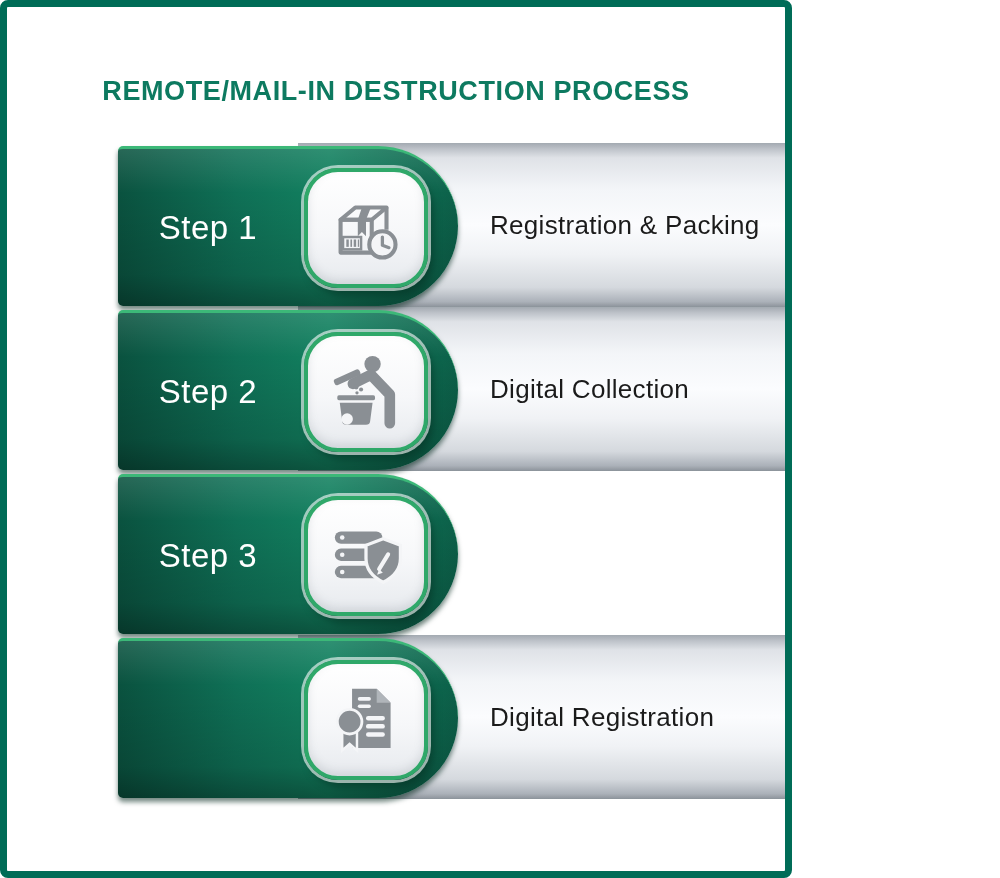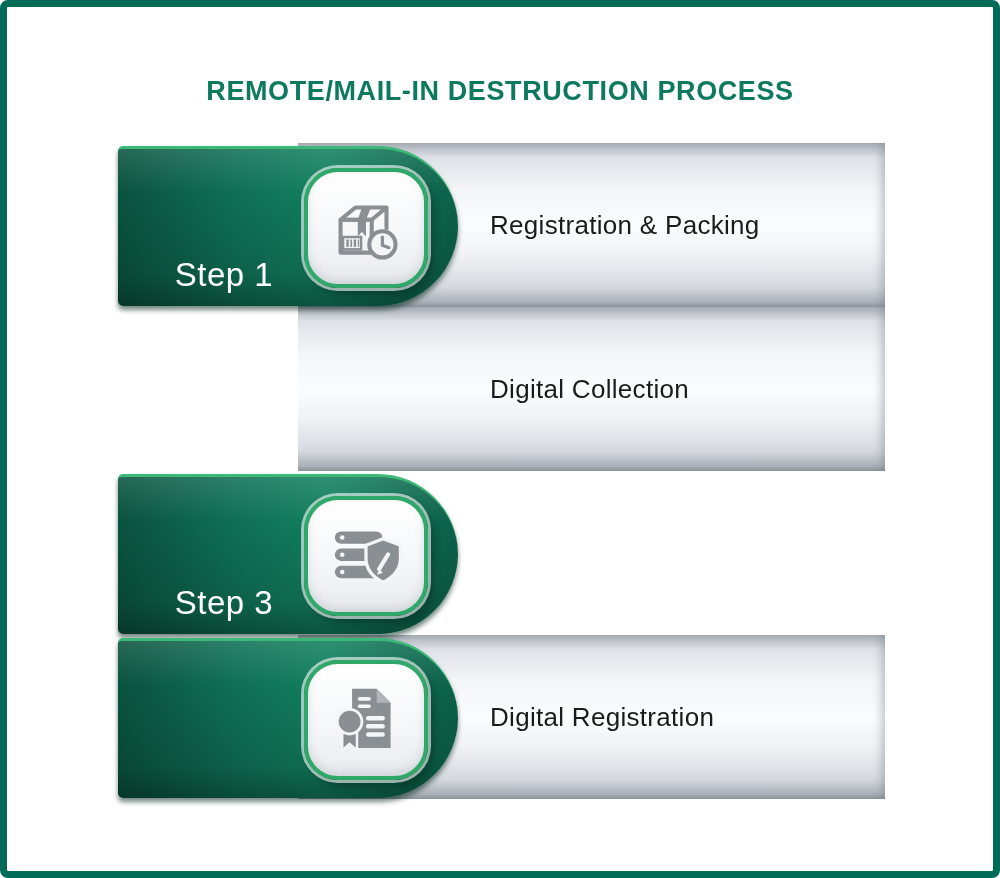--- a/index.html
+++ b/index.html
@@ -1,18 +1,18 @@
 <!DOCTYPE html>
 <html><head>
 <meta charset="utf-8">
 <style>
   html,body{margin:0;padding:0;background:#fff;}
   body{width:1000px;height:878px;font-family:"Liberation Sans",sans-serif;}
   .frame{
-    position:relative;width:1000px;height:878px;box-sizing:border-box;
+    position:relative;width:792px;height:878px;box-sizing:border-box;
     border:7px solid #006c57;border-radius:8px;background:#ffffff;overflow:hidden;
   }
   .title{
     position:absolute;top:64px;left:0;width:100%;height:40px;
     display:flex;align-items:center;justify-content:center;
     color:#0d7a60;font-size:27px;font-weight:bold;letter-spacing:.6px;
   }
   .row{position:absolute;left:111px;width:770px;height:164px;}
   .row.r0{top:139px}.row.r1{top:303px}.row.r2{top:467px}.row.r3{top:631px}
   .bar{
@@ -31,23 +31,23 @@
     position:absolute;left:0;top:0;width:340px;height:160px;z-index:2;
     box-sizing:border-box;border-radius:5px 80px 80px 5px;
     background:
       linear-gradient(to bottom, rgba(255,255,255,.12), rgba(0,0,0,0) 28%,
         rgba(0,0,0,.14) 80%, rgba(0,0,0,.34) 100%),
       linear-gradient(to right, #0a523f 0%, #0f7056 35%, #12805f 62%, #0c6049 100%);
     border-top:3px solid #3cb878;
     box-shadow:0 4px 5px rgba(4,40,29,.55);
   }
   .step-label{
-    position:absolute;left:28px;top:0;width:156px;height:100%;
+    position:absolute;left:12px;top:0;width:156px;height:100%;
     display:flex;align-items:center;justify-content:center;
-    color:#ffffff;font-size:33px;letter-spacing:.5px;margin-top:47px;
+    color:#ffffff;font-size:33px;letter-spacing:.5px;
   }
   .icon-box{
     position:absolute;left:186px;top:19px;width:116px;height:112px;
     box-sizing:content-box;border:4px solid #2fa869;border-radius:34px;
     background:linear-gradient(to bottom,#ffffff 0%,#f6f7f9 55%,#e7eaee 100%);
     box-shadow:0 0 0 3px rgba(255,255,255,.6), 5px 7px 9px rgba(3,43,31,.55),
       inset 0 -4px 8px rgba(140,148,156,.25);
     display:flex;align-items:center;justify-content:center;
   }
   .icon-box svg{width:82px;height:82px;display:block;}
@@ -82,20 +82,38 @@
           <circle cx="70" cy="70" r="16" fill="#f4f5f7" stroke="#8a8f94" stroke-width="5"></circle>
           <path d="M70,71 L70,61 M70,71 L78,74" fill="none" stroke="#8a8f94" stroke-width="4" stroke-linecap="round"></path>
         </svg>
       </div>
     </div>
   </div>
 
   <div class="row r1">
     <div class="bar">
       <div class="desc">Digital Collection</div>
+    </div>
+    <div class="pill">
+      <div class="step-label">Step 2</div>
+      <div class="icon-box">
+        <svg viewBox="0 0 100 100">
+          <g fill="#8a8f94">
+            <circle cx="58" cy="16" r="10"></circle>
+            <path d="M34,40 L56,29 L79,53 L79,88" fill="none" stroke="#8a8f94" stroke-width="13" stroke-linecap="round" stroke-linejoin="round"></path>
+            <rect x="10" y="28" width="34" height="8" rx="3" transform="rotate(-24 27 32)"></rect>
+            <circle cx="38" cy="44" r="3"></circle>
+              <circle cx="44" cy="47" r="2.5"></circle>
+              <circle cx="39" cy="51" r="2"></circle>
+            <rect x="15" y="54" width="46" height="6" rx="2"></rect>
+            <path d="M18,63 H58 L55,86 Q54.5,90 50,90 H26 Q21.5,90 21,86 Z"></path>
+          </g>
+          <circle cx="27" cy="83" r="7" fill="#f4f5f7"></circle>
+        </svg>
+      </div>
     </div>
   </div>
 
   <div class="row r2">
     <div class="pill">
       <div class="step-label">Step 3</div>
       <div class="icon-box">
         <svg viewBox="0 0 100 100">
           <g fill="#8a8f94">
             <rect x="12" y="20" width="58" height="15" rx="7.5"></rect>

